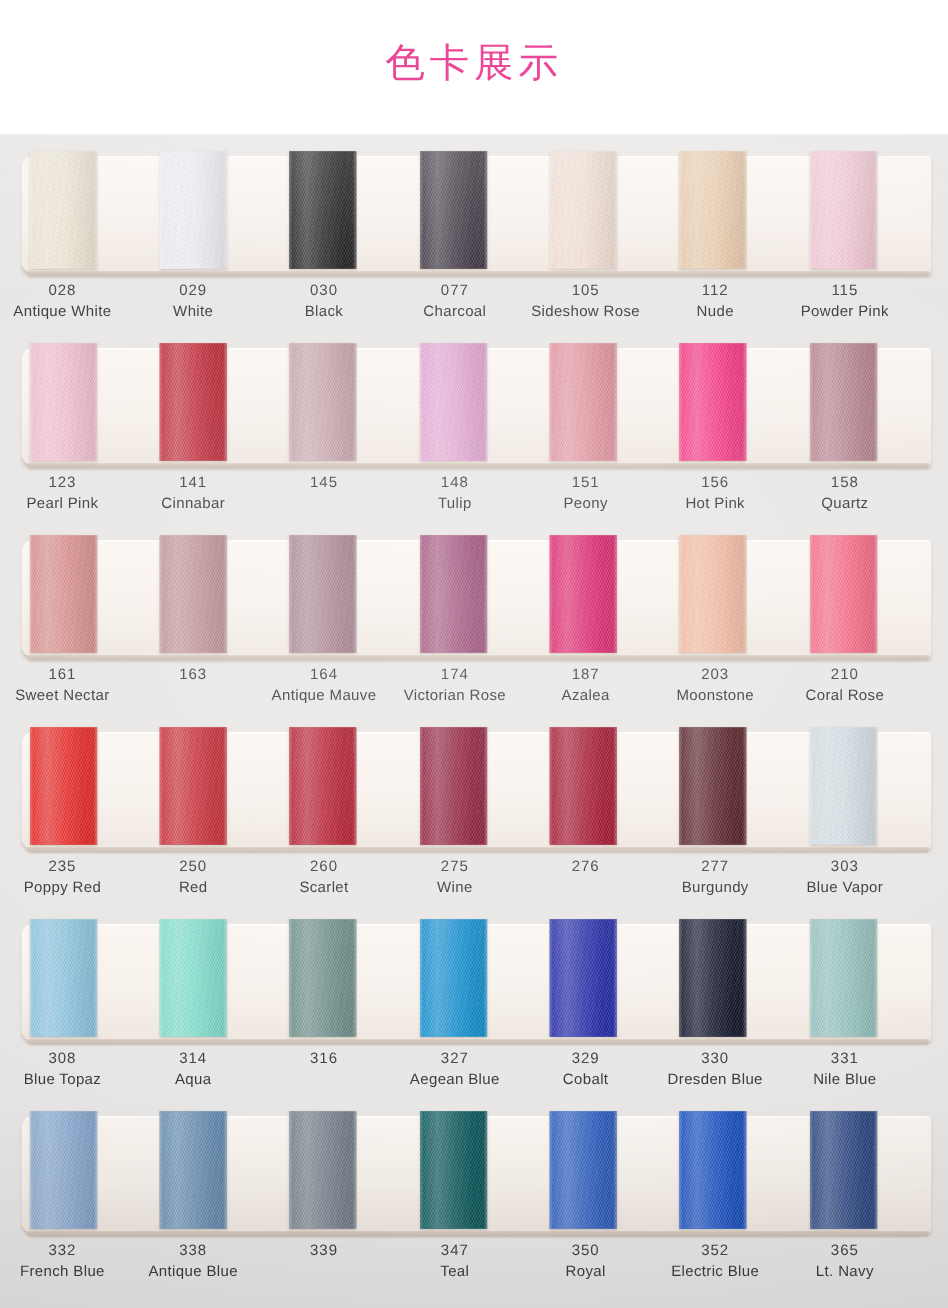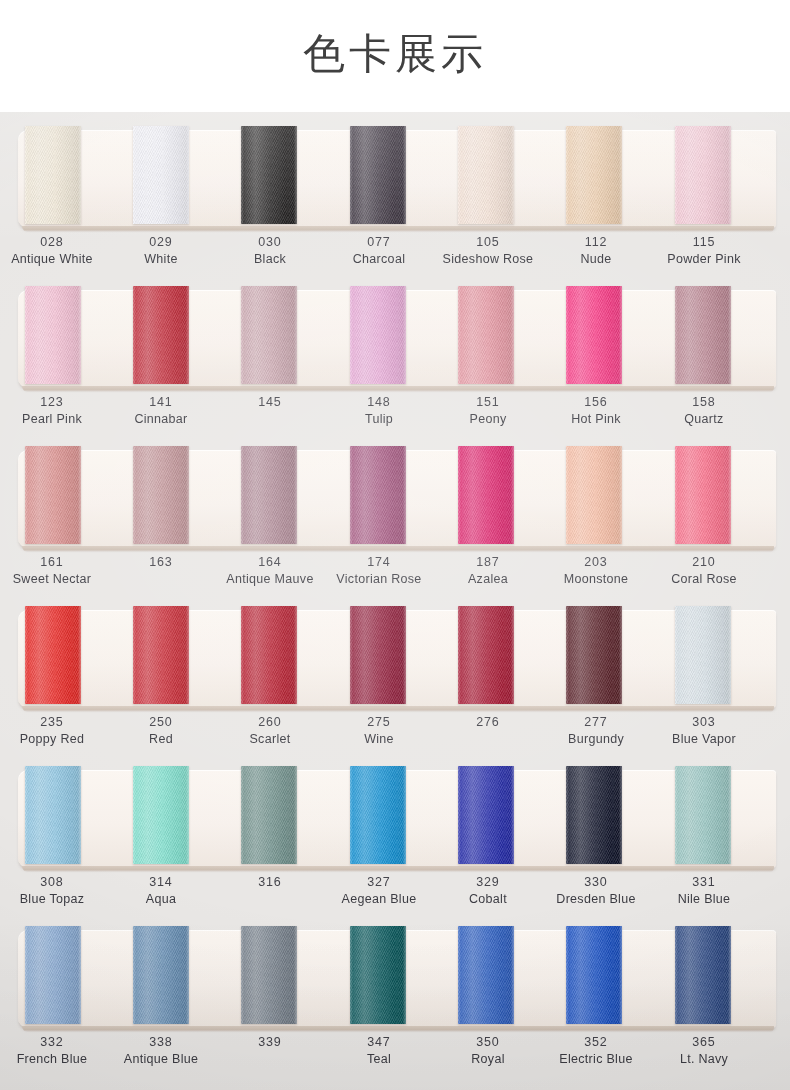--- a/index.html
+++ b/index.html
@@ -20,24 +20,24 @@
   .title-bar {
     width: 790px;
     height: 112px;
     background: #ffffff;
     display: flex;
     align-items: center;
     justify-content: center;
     box-sizing: border-box;
   }
   .title-text {
-    font-size: 42px;
+    font-size: 33px;
     letter-spacing: 4px;
-    color: #404040;
-    font-family: Liberation Serif, serif;
+    color: #ec4899;
+    font-family: Liberation Mono, monospace;
     font-weight: 400;
     line-height: 1;
     padding-bottom: 4px;
   }
 
   
   .photo {
     position: relative;
     width: 790px;
     height: 978px;

